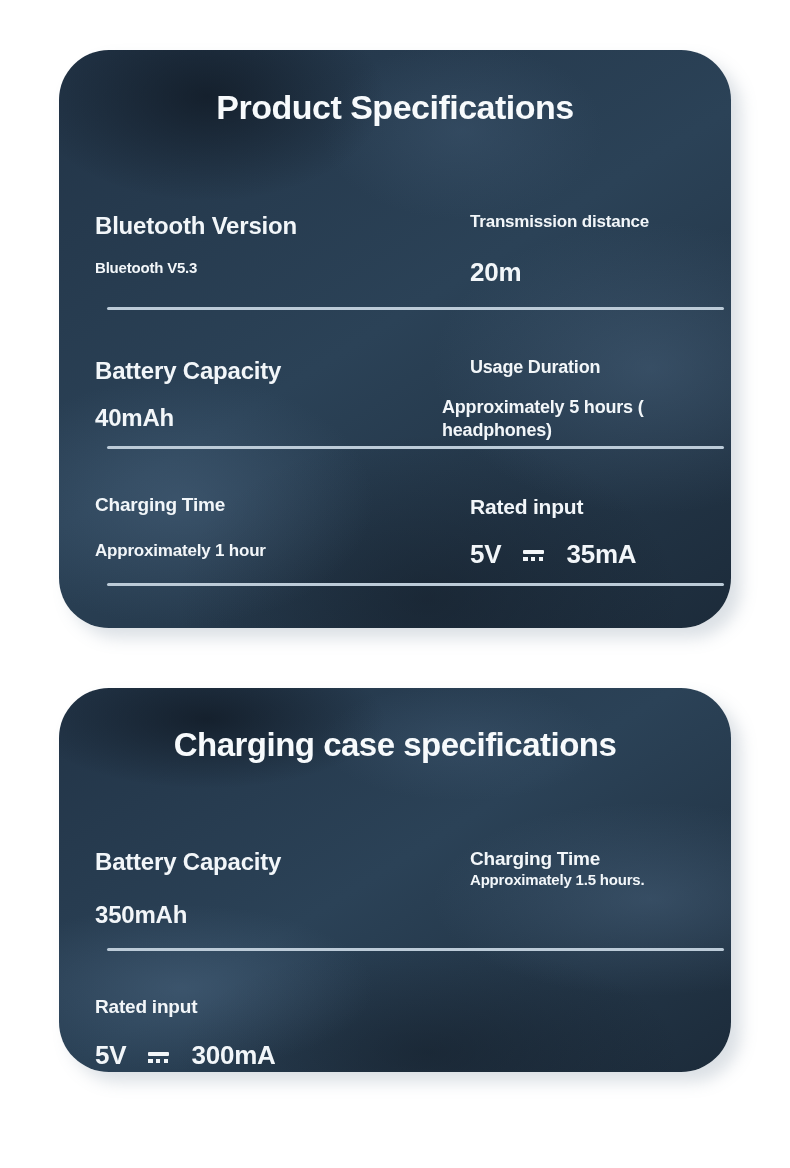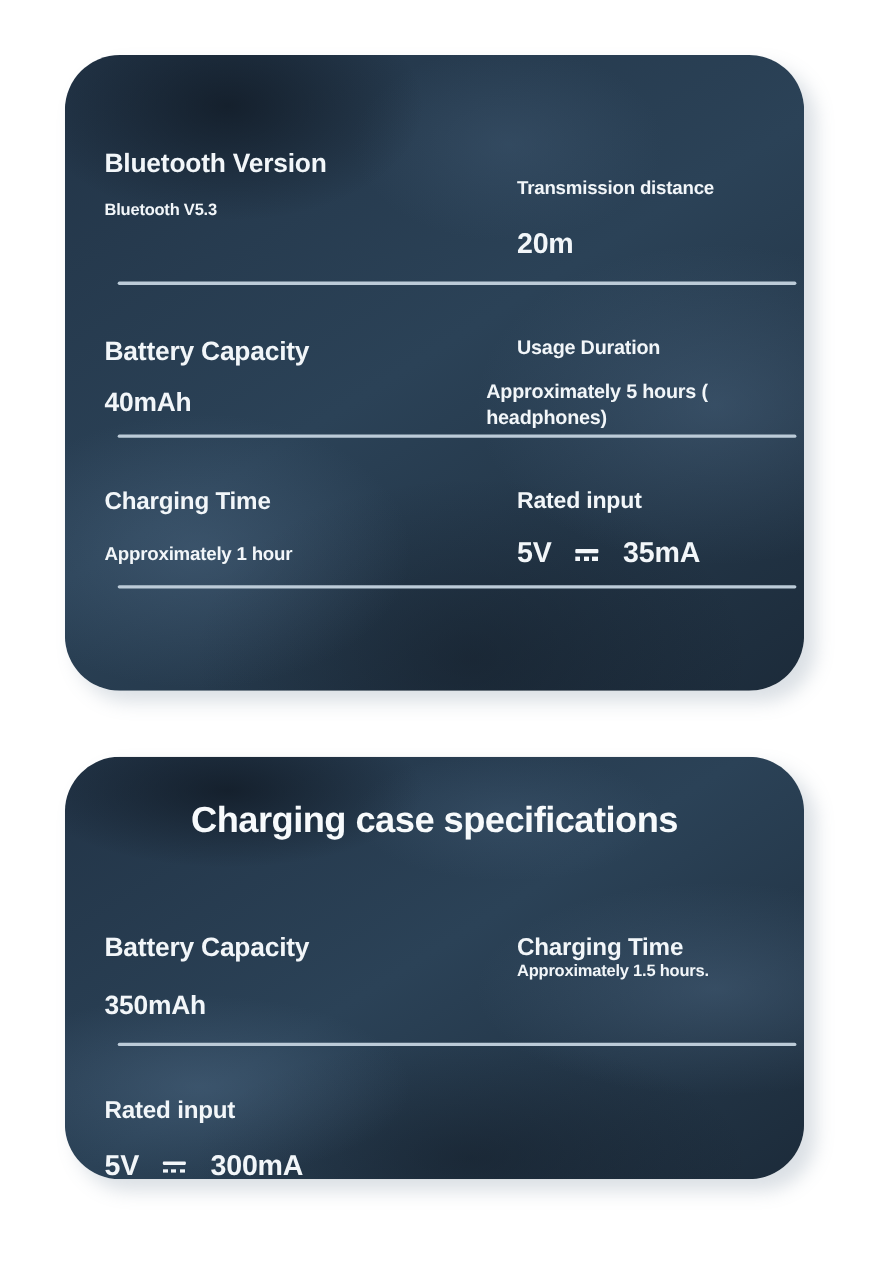--- a/index.html
+++ b/index.html
@@ -47,23 +47,23 @@
 
   .row {
     display: grid;
     grid-template-columns: 375px 1fr;
     padding: 0 20px 0 36px;
     align-items: start;
   }
   .label, .value { font-weight: bold; line-height: 1.2; letter-spacing: -0.2px; }
 
   .sz15 { font-size: 15px; }
-  .sz17 { font-size: 17px; margin-top: 26px; }
+  .sz17 { font-size: 17px; }
   .sz18 { font-size: 18px; }
-  .sz20 { font-size: 22px; }
+  .sz20 { font-size: 19px; }
   .sz21 { font-size: 21px; }
   .sz24 { font-size: 24px; }
   .sz26 { font-size: 26px; }
 
   .mt18 { margin-top: 18px; }
   .mt19 { margin-top: 19px; }
   .mt22 { margin-top: 22px; }
   .mt24 { margin-top: 24px; }
   .mt25 { margin-top: 25px; }
   .mt29 { }
@@ -105,20 +105,21 @@
     height: 3.5px;
     background: repeating-linear-gradient(90deg, currentColor 0 4.6px, transparent 4.6px 7.8px);
   }
 </style>
 </head>
 <body>
 
 <div class="page">
 
   <section class="card card-1">
+    <h2 class="card-title">Product Specifications</h2>
 
     <div class="row row-a">
       <div class="cell">
         <div class="label sz24">Bluetooth Version</div>
         <div class="value sz15 mt18">Bluetooth V5.3</div>
       </div>
       <div class="cell">
         <div class="label sz17">Transmission distance</div>
         <div class="value sz26 mt25">20m</div>
       </div>

